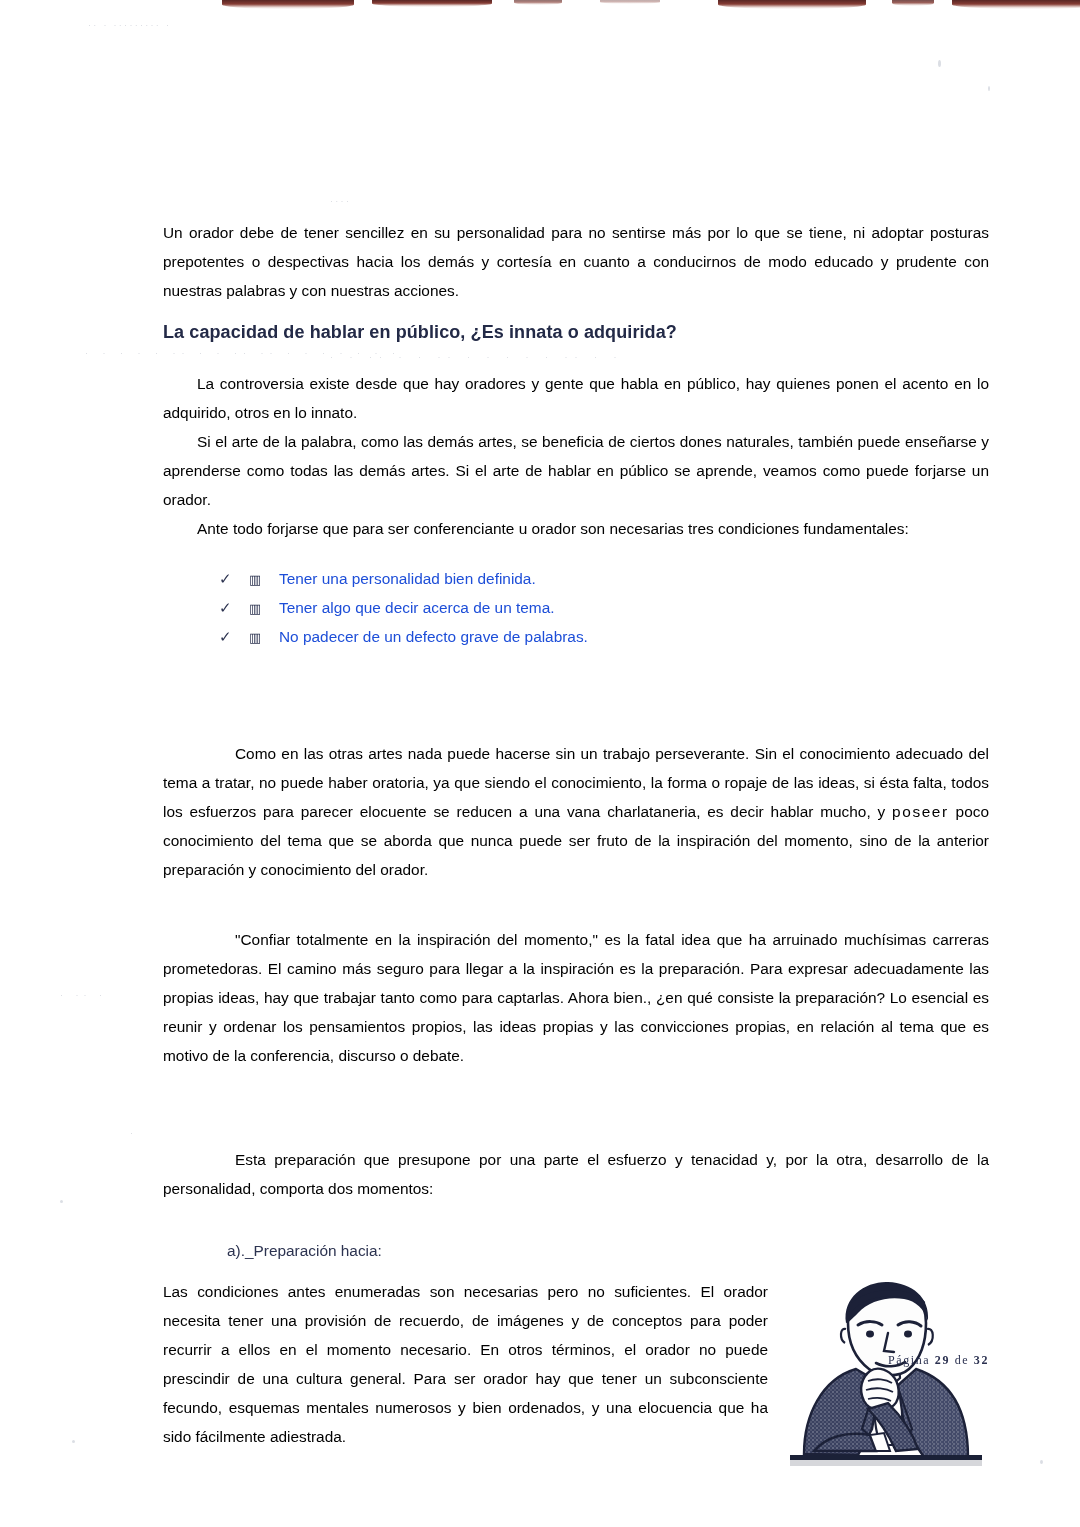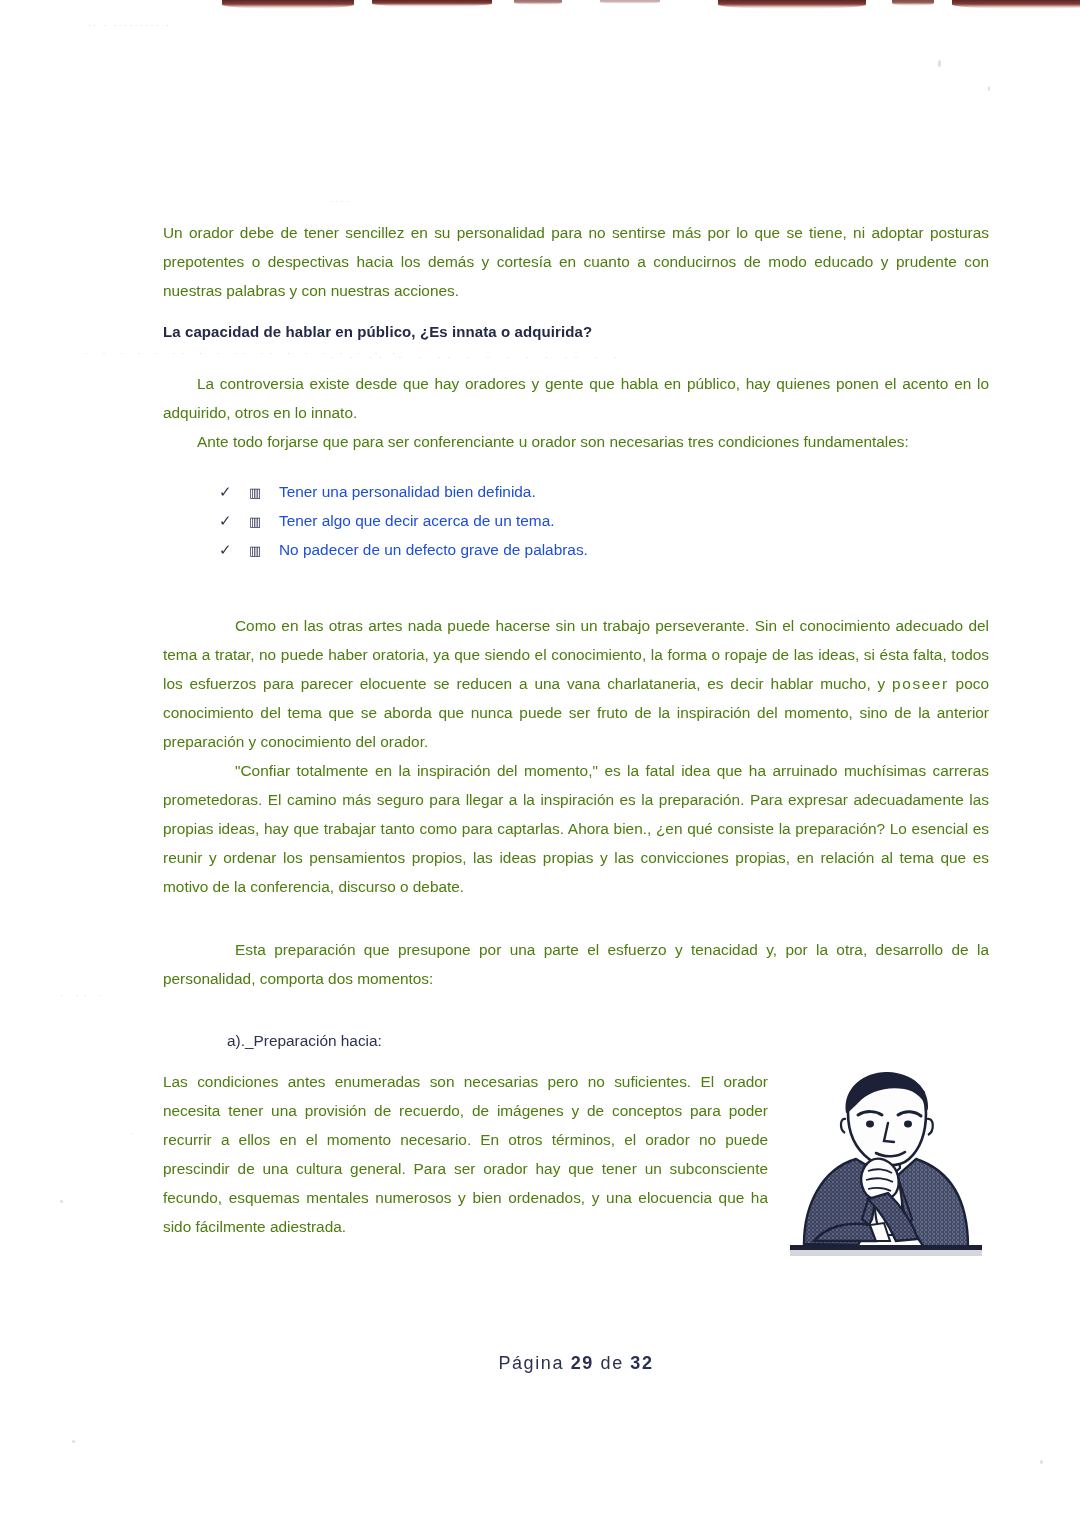--- a/index.html
+++ b/index.html
@@ -62,28 +62,28 @@
 
   p, .li-text, h2 {
     margin: 0;
     color: #1d4ed8;
   }
 
   .para {
     font-size: 15.4px;
     line-height: 29px;
     text-align: justify;
-    color: #4d7c0f;
+    color: #000000;
     font-family: "Liberation Sans", sans-serif;
   }
   .indent-1 { text-indent: 34px; }
-  .indent-2 { text-indent: 72px; }
+  .indent-2 { text-indent: 72px; margin-top: 41px; }
 
   h2.section-heading {
-    font-size: 15px;
+    font-size: 18px;
     font-weight: 600;
     line-height: 30px;
     color: #232a47;
     letter-spacing: 0.1px;
     font-family: "Liberation Sans", sans-serif;
   }
 
   .gap-sm { height: 12px; }
   .gap-md { height: 22px; }
   .gap-lg { height: 34px; }
@@ -135,23 +135,23 @@
   .illus svg { display: block; width: 100%; height: 100%; }
 
   .spaced-word { letter-spacing: 1.6px; }
 
   
   .footer {
     position: absolute;
     left: 163px;
     top: 1353px;
     width: 826px;
-    text-align: center;
-    font-family: Liberation Sans, sans-serif;
-    font-size: 18px;
+    text-align: right;
+    font-family: Liberation Serif, serif;
+    font-size: 12px;
     letter-spacing: 1.6px;
     color: #2b3150;
   }
   .footer b { font-weight: 700; }
   .clear { clear: both; }
 </style>
 </head>
 <body>
 
 <div id="page">
@@ -178,20 +178,21 @@
 
   <div class="content">
 
     <p class="para">Un orador debe de tener sencillez en su personalidad para no sentirse más  por lo que se tiene, ni adoptar posturas prepotentes o despectivas  hacia  los  demás  y  cortesía  en  cuanto  a conducirnos de modo educado y prudente con nuestras palabras y con nuestras acciones.</p>
 
     <div class="gap-sm"></div>
     <h2 class="section-heading">La capacidad de hablar en público,   ¿Es innata o adquirida?</h2>
     <div class="gap-md"></div>
 
     <p class="para indent-1">La controversia existe desde que hay oradores y gente que habla en público, hay quienes ponen el acento en lo adquirido, otros en lo innato.</p>
+    <p class="para indent-1">Si el arte de la palabra, como las demás artes, se beneficia de ciertos dones naturales, también puede enseñarse y aprenderse como todas las demás artes. Si el arte de hablar en público  se aprende, veamos como puede forjarse un orador.</p>
     <p class="para indent-1">Ante todo forjarse que para ser conferenciante u orador son necesarias tres condiciones fundamentales:</p>
 
     <ul class="check-list">
       <li>
         <span class="chk">✓</span>
         <span class="boxglyph">▥</span>
         <span class="li-text">Tener una personalidad bien definida.</span>
       </li>
       <li>
         <span class="chk">✓</span>

